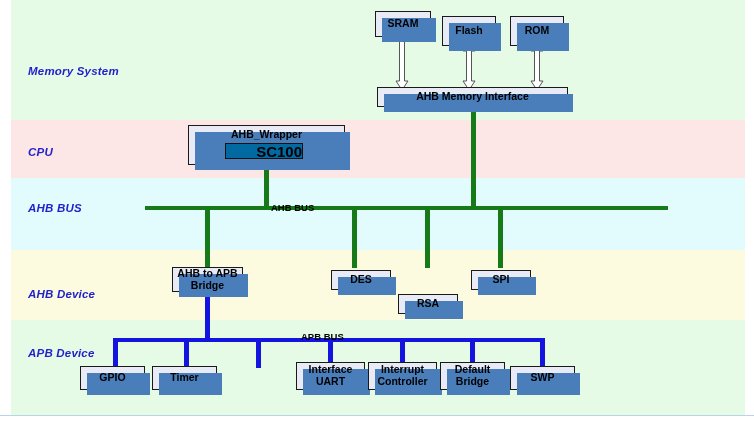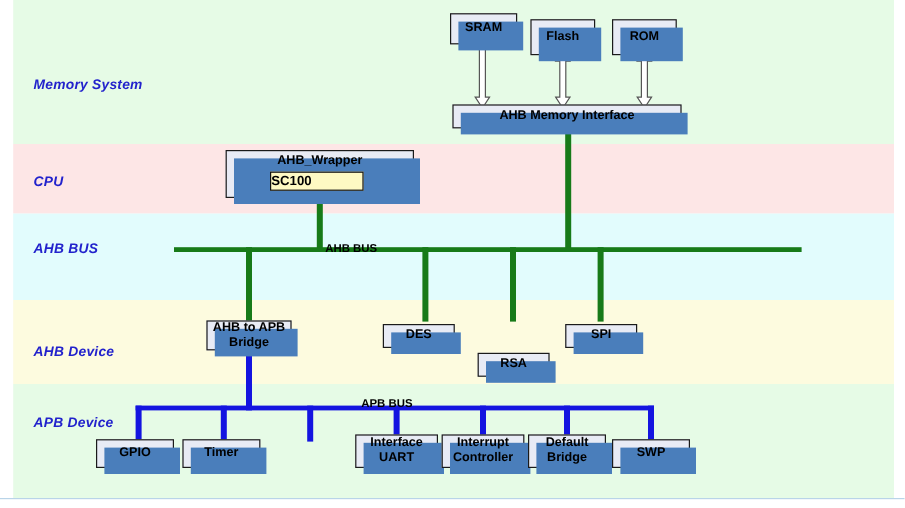--- a/index.html
+++ b/index.html
@@ -78,28 +78,28 @@
     width: 100%;
     height: 100%;
     background: #4a7ebb;
     z-index: -1;
   }
   .box .lbl { position: relative; z-index: 2; padding: 0 2px; }
 
   .inner-chip {
     position: absolute;
     box-sizing: border-box;
-    background: #fef9c3;
+    background: #0369a1;
     border: 1.5px solid #111111;
-    font-size: 11px;
+    font-size: 15px;
     font-weight: bold;
     color: #000;
     display: flex;
     align-items: center;
-    justify-content: flex-start;
+    justify-content: flex-end;
     z-index: 6;
   }
 
   
   .bus-caption {
     position: absolute;
     font-size: 9.5px;
     font-weight: bold;
     color: #000000;
     white-space: nowrap;
@@ -175,21 +175,21 @@
 
   <div class="line green" style="left:498px;top:206px;width:5px;height:62px;"></div>
 
   <div class="bus-caption" style="left:271px;top:202px;">AHB BUS</div>
 
   <div class="box" style="left:172px;top:267px;width:71px;height:25px;flex-direction:column;">
     <span class="shadow"></span>
     <span class="lbl">AHB to APB</span>
     <span class="lbl">Bridge</span>
   </div>
-  <div class="box" style="left:319px;top:270px;width:60px;height:20px;align-items:center;">
+  <div class="box" style="left:331px;top:270px;width:60px;height:20px;align-items:center;">
     <span class="shadow"></span>
     <span class="lbl">DES</span>
   </div>
   <div class="box" style="left:398px;top:270px;width:60px;height:20px;margin-top:24px;">
     <span class="shadow"></span>
     <span class="lbl">RSA</span>
   </div>
   <div class="box" style="left:471px;top:270px;width:60px;height:20px;">
     <span class="shadow"></span>
     <span class="lbl">SPI</span>

